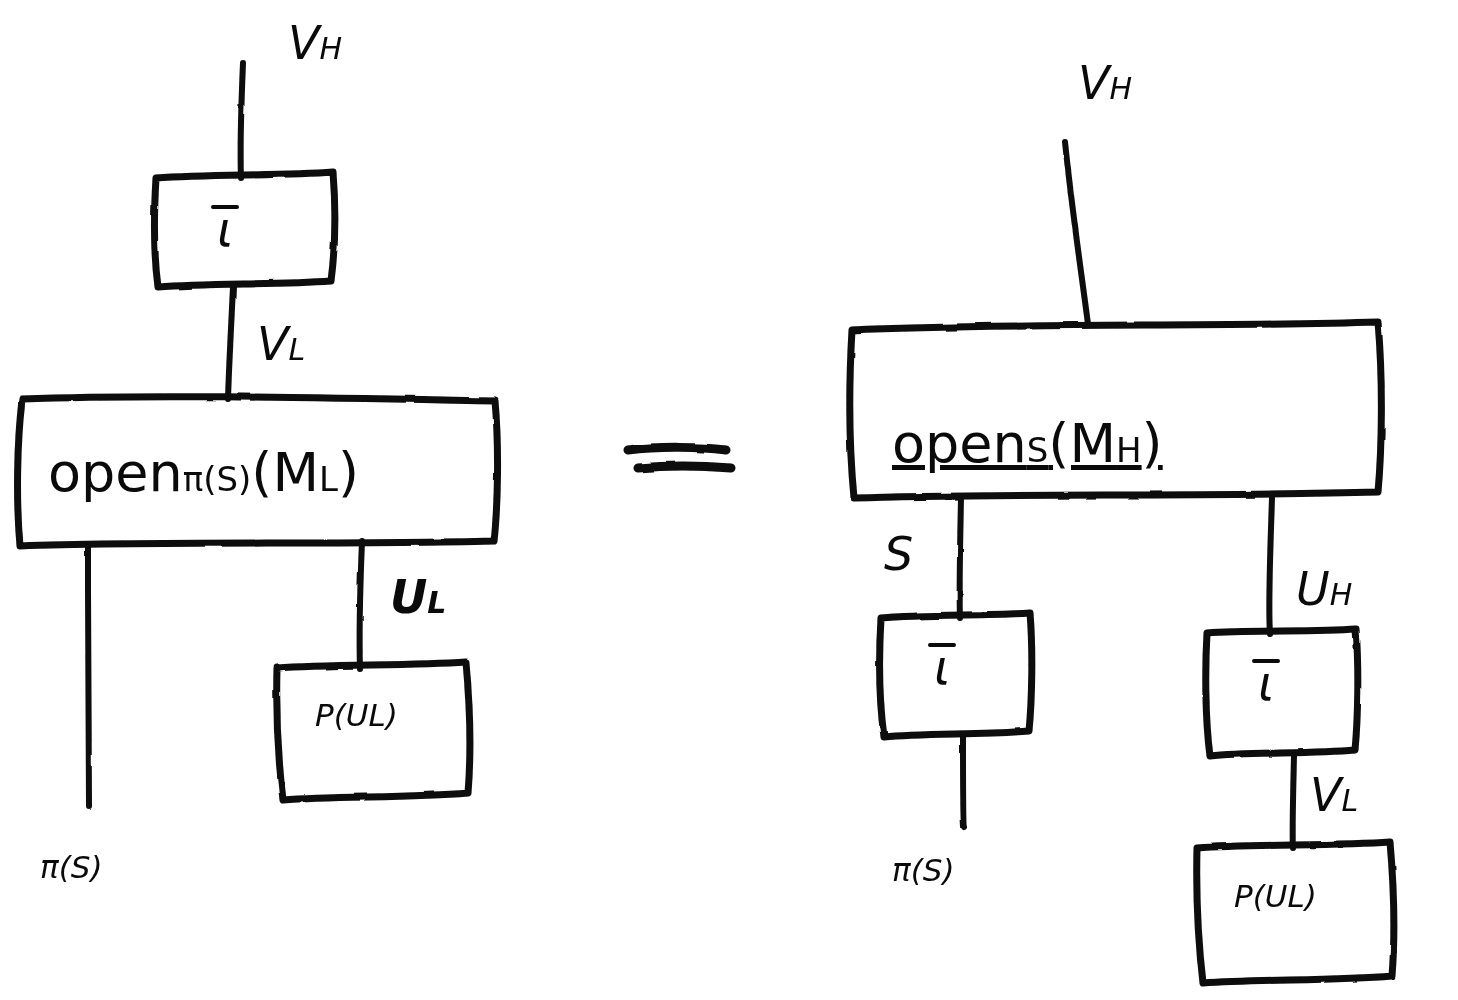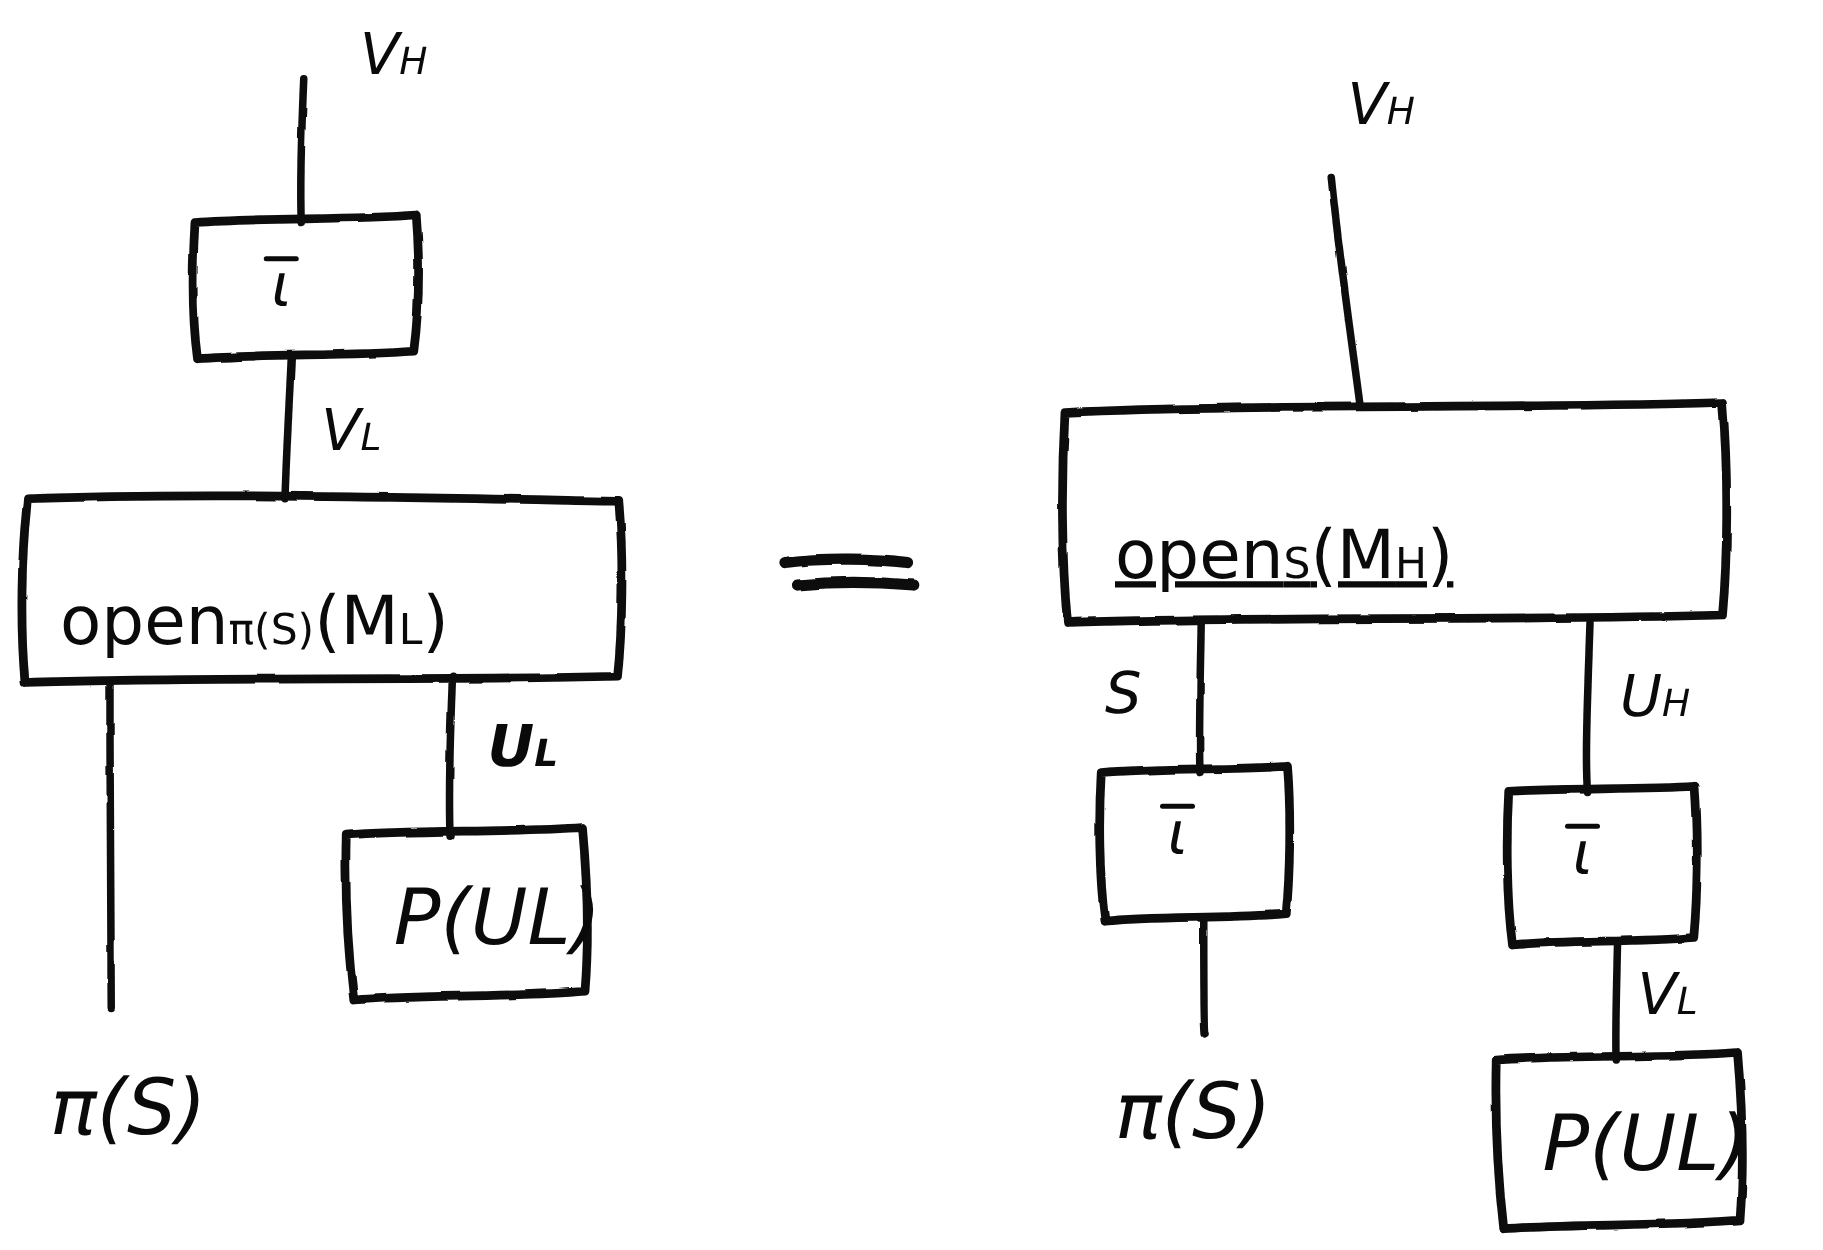--- a/index.html
+++ b/index.html
@@ -31,21 +31,21 @@
   .lbl {
     font-size: 46px;
     font-style: italic;
     font-weight: 500;
   }
   .lbl .sub {
     font-size: 30px;
     font-style: italic;
   }
   .boxlabel {
-    font-size: 62px;
+    font-size: 31px;
     font-style: italic;
   }
   .bigbox-label {
     font-size: 54px;
   }
   .bigbox-label .sub {
     font-size: 34px;
   }
   .iota {
     font-size: 48px;
@@ -138,41 +138,41 @@
 </svg>
 
 <div class="hand-text lbl" style="left:288px; top:16px;"><span>V</span><span class="sub">H</span></div>
 
 <div class="hand-text iota" style="left:217px; top:199px;">
   <span class="overline-wrap"><span class="obar"></span><span>ι</span></span>
 </div>
 
 <div class="hand-text lbl" style="left:257px; top:317px;"><span>V</span><span class="sub">L</span></div>
 
-<div class="hand-text bigbox-label" style="left:48px; top:441px;margin-top:24px;"><span>open</span><span class="sub">π(S)</span><span>(M</span><span class="sub">L</span><span>)</span></div>
+<div class="hand-text bigbox-label" style="left:48px; top:441px;"><span>open</span><span class="sub">π(S)</span><span>(M</span><span class="sub">L</span><span>)</span></div>
 
 <div class="hand-text lbl" style="left:390px; top:570px;font-weight:bold;"><span>U</span><span class="sub">L</span></div>
 
 <div class="hand-text boxlabel" style="left:315px; top:697px;"><span>P(U</span><span class="sub">L</span><span>)</span></div>
 
 <div class="hand-text boxlabel" style="left:40px; top:849px;">π(S)</div>
 
 <div class="hand-text lbl" style="left:1078px; top:56px;"><span>V</span><span class="sub">H</span></div>
 
 <div class="hand-text bigbox-label" style="left:892px; top:412px;text-decoration:underline;"><span>open</span><span class="sub">S</span><span>(M</span><span class="sub">H</span><span>)</span></div>
 
 <div class="hand-text lbl" style="left:884px; top:527px;">S</div>
 
 <div class="hand-text iota" style="left:934px; top:637px;">
   <span class="overline-wrap"><span class="obar"></span><span>ι</span></span>
 </div>
 
 <div class="hand-text boxlabel" style="left:892px; top:852px;">π(S)</div>
 
-<div class="hand-text lbl" style="left:1296px; top:530px;"><span>U</span><span class="sub">H</span></div>
+<div class="hand-text lbl" style="left:1296px; top:562px;"><span>U</span><span class="sub">H</span></div>
 
 <div class="hand-text iota" style="left:1258px; top:653px;">
   <span class="overline-wrap"><span class="obar"></span><span>ι</span></span>
 </div>
 
 <div class="hand-text lbl" style="left:1310px; top:768px;"><span>V</span><span class="sub">L</span></div>
 
 <div class="hand-text boxlabel" style="left:1234px; top:878px;"><span>P(U</span><span class="sub">L</span><span>)</span></div>
 
 </body></html>

